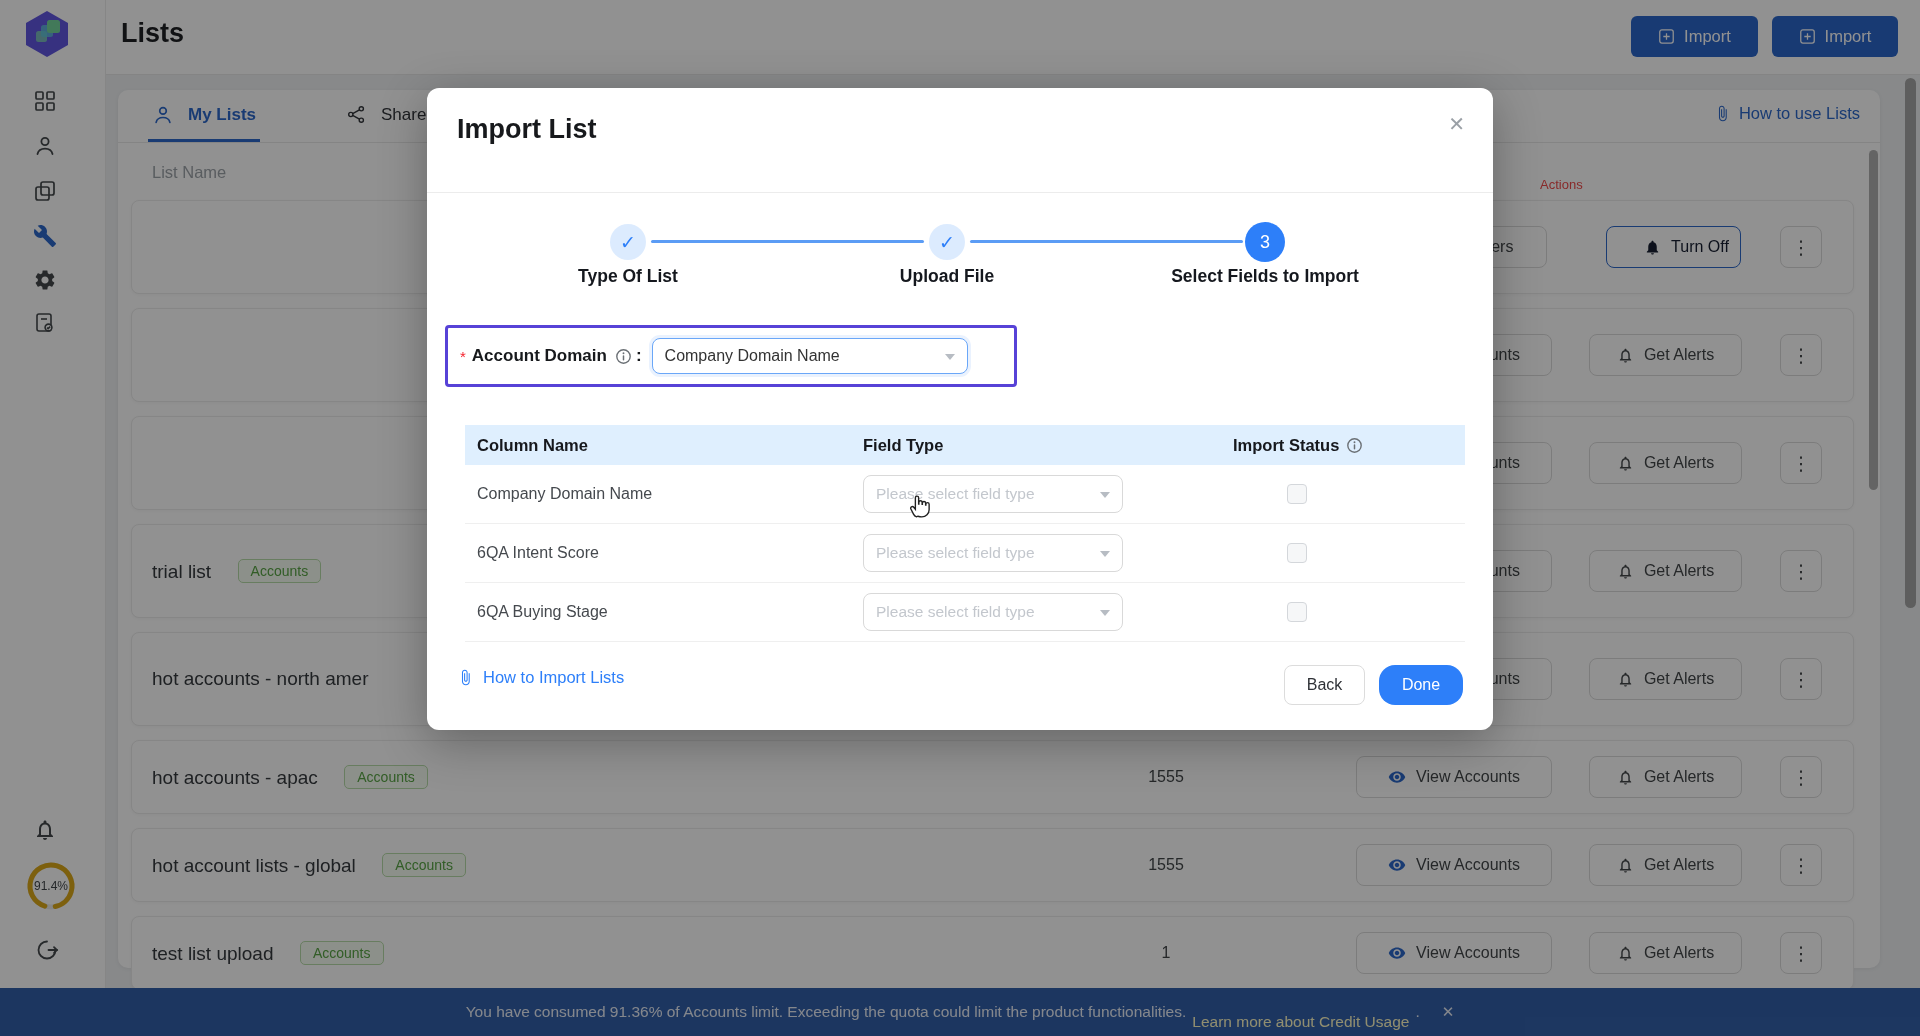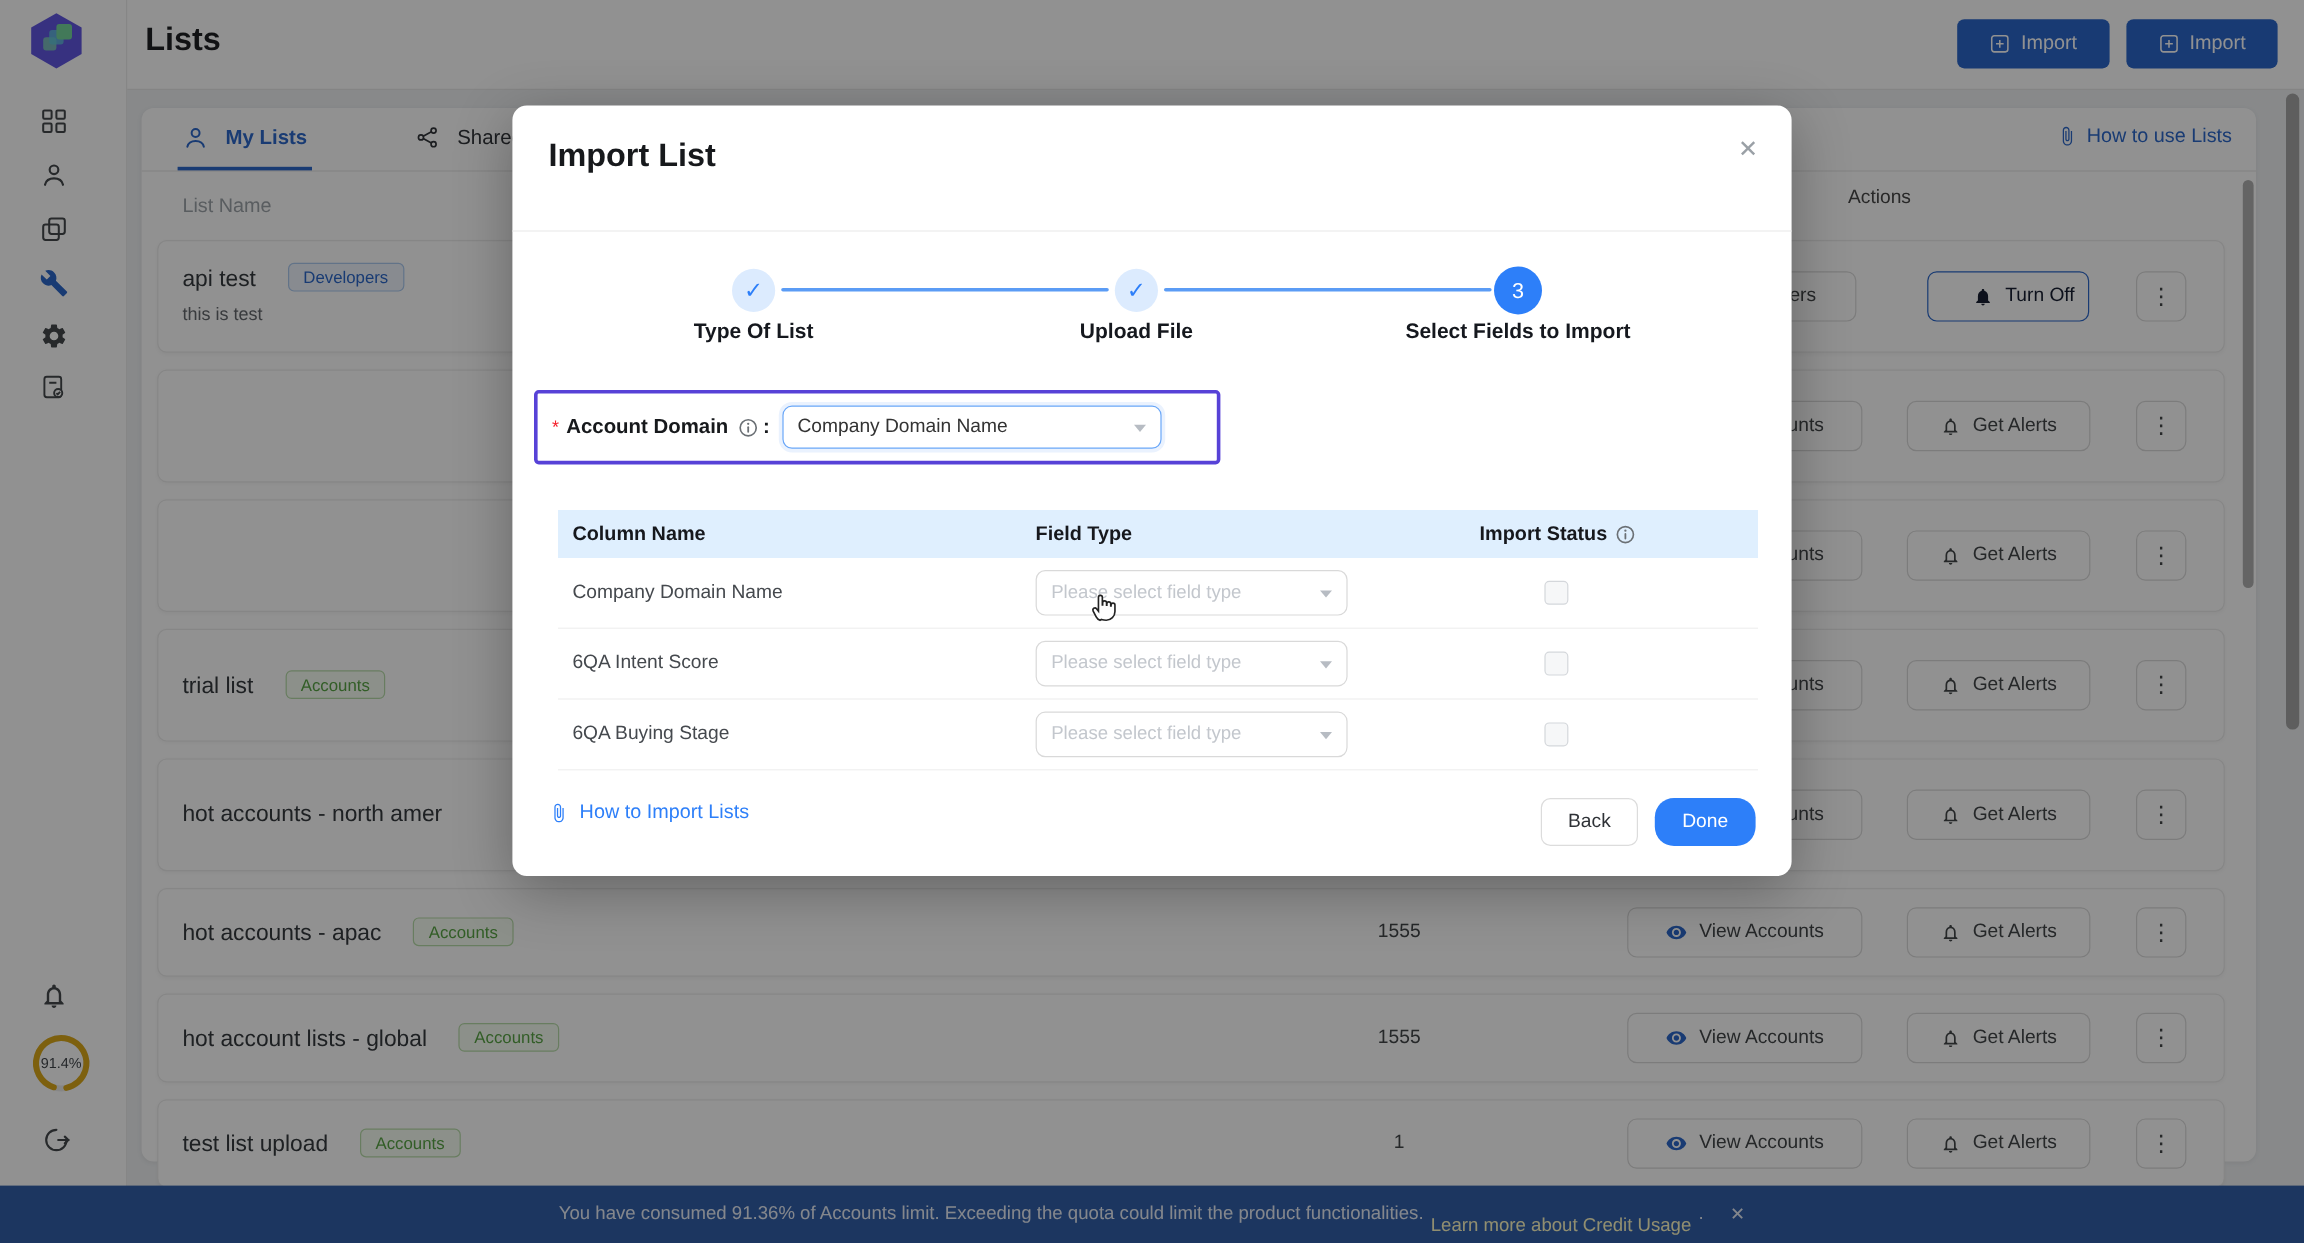--- a/index.html
+++ b/index.html
@@ -27,21 +27,21 @@
   .panel{position:absolute;left:118px;top:90px;width:1762px;height:878px;background:#fff;border-radius:10px;box-shadow:0 1px 4px rgba(0,0,0,.06);}
   .tabs-row{position:relative;height:52px;border-bottom:1px solid #e8e8e8;}
   .tab{position:absolute;top:0;height:49px;display:flex;align-items:center;gap:14px;font-size:17px;cursor:pointer;}
   .tab.active{color:#2563c9;font-weight:600;border-bottom:3px solid #2563c9;}
   .tab.idle{color:#2b2e33;}
   .tab1{left:30px;padding:0 4px;}
   .tab2{left:224px;padding:0 4px;}
   .howto{position:absolute;right:20px;top:14px;display:flex;align-items:center;gap:8px;color:#2563c9;font-size:16.5px;cursor:pointer;}
   .list-header{position:relative;height:58px;}
   .col-listname{position:absolute;left:34px;top:20px;font-size:16.5px;color:#9aa0a6;}
-  .col-actions{position:absolute;left:1422px;top:13px;font-size:16px;color:#404040;}
+  .col-actions{position:absolute;left:1422px;top:34px;font-size:13px;color:#ef4444;}
   .rows{position:absolute;left:13px;top:110px;width:1721px;}
   .list-row{position:relative;width:1721px;border:1px solid #ebebeb;border-radius:8px;background:#fff;margin-bottom:14px;box-shadow:0 1px 3px rgba(0,0,0,.04);}
   .row-main{position:absolute;left:20px;top:50%;transform:translateY(-50%);}
   .list-row.two-line .row-main{top:18px;transform:none;}
   .row-name{font-size:19px;font-weight:500;color:#2f3338;}
   .row-badge{display:inline-block;margin-left:22px;padding:3px 12px;border-radius:5px;font-size:14px;vertical-align:2px;}
   .row-badge.green{color:#52a13e;border:1px solid #b5dba6;background:#f6fdf2;}
   .row-badge.blue{color:#2563c9;border:1px solid #a9c8ef;background:#eef5fd;}
   .row-desc{margin-top:10px;font-size:15px;color:#5f6368;}
   .row-count{position:absolute;left:1004px;width:60px;top:50%;transform:translateY(-50%);text-align:center;font-size:16px;color:#3c4043;}
@@ -216,25 +216,20 @@
           </svg>
         <span>How to use Lists</span>
       </div>
     </div>
     <div class="list-header">
       <span class="col-listname">List Name</span>
       <span class="col-actions">Actions</span>
     </div>
     <div class="rows" id="list-rows">
         <div class="list-row two-line" style="height: 92px;">
-    <div class="row-main">
-      <span class="row-name">api test</span>
-      <span class="row-badge blue">Developers</span>
-      <div class="row-desc">this is test</div>
-    </div>
     <span class="row-count"></span>
     <button class="act-btn btn-view" style="left: 1200px; width: 215px;">
       <svg width="18" height="18" viewBox="0 0 24 24" fill="#2563c9">
               <path d="M12 4.5C7 4.5 2.7 7.6 1 12c1.7 4.4 6 7.5 11 7.5s9.3-3.1 11-7.5c-1.7-4.4-6-7.5-11-7.5zM12 17c-2.8 0-5-2.2-5-5s2.2-5 5-5 5 2.2 5 5-2.2 5-5 5zm0-8c-1.7 0-3 1.3-3 3s1.3 3 3 3 3-1.3 3-3-1.3-3-3-3z"></path>
             </svg>
       <span class="lbl">View Developers</span>
     </button>
     <button class="act-btn btn-alert primary" style="left: 1474px; width: 135px;">
 
       <svg class="bell-filled" width="17" height="17" viewBox="0 0 24 24" fill="currentColor">

